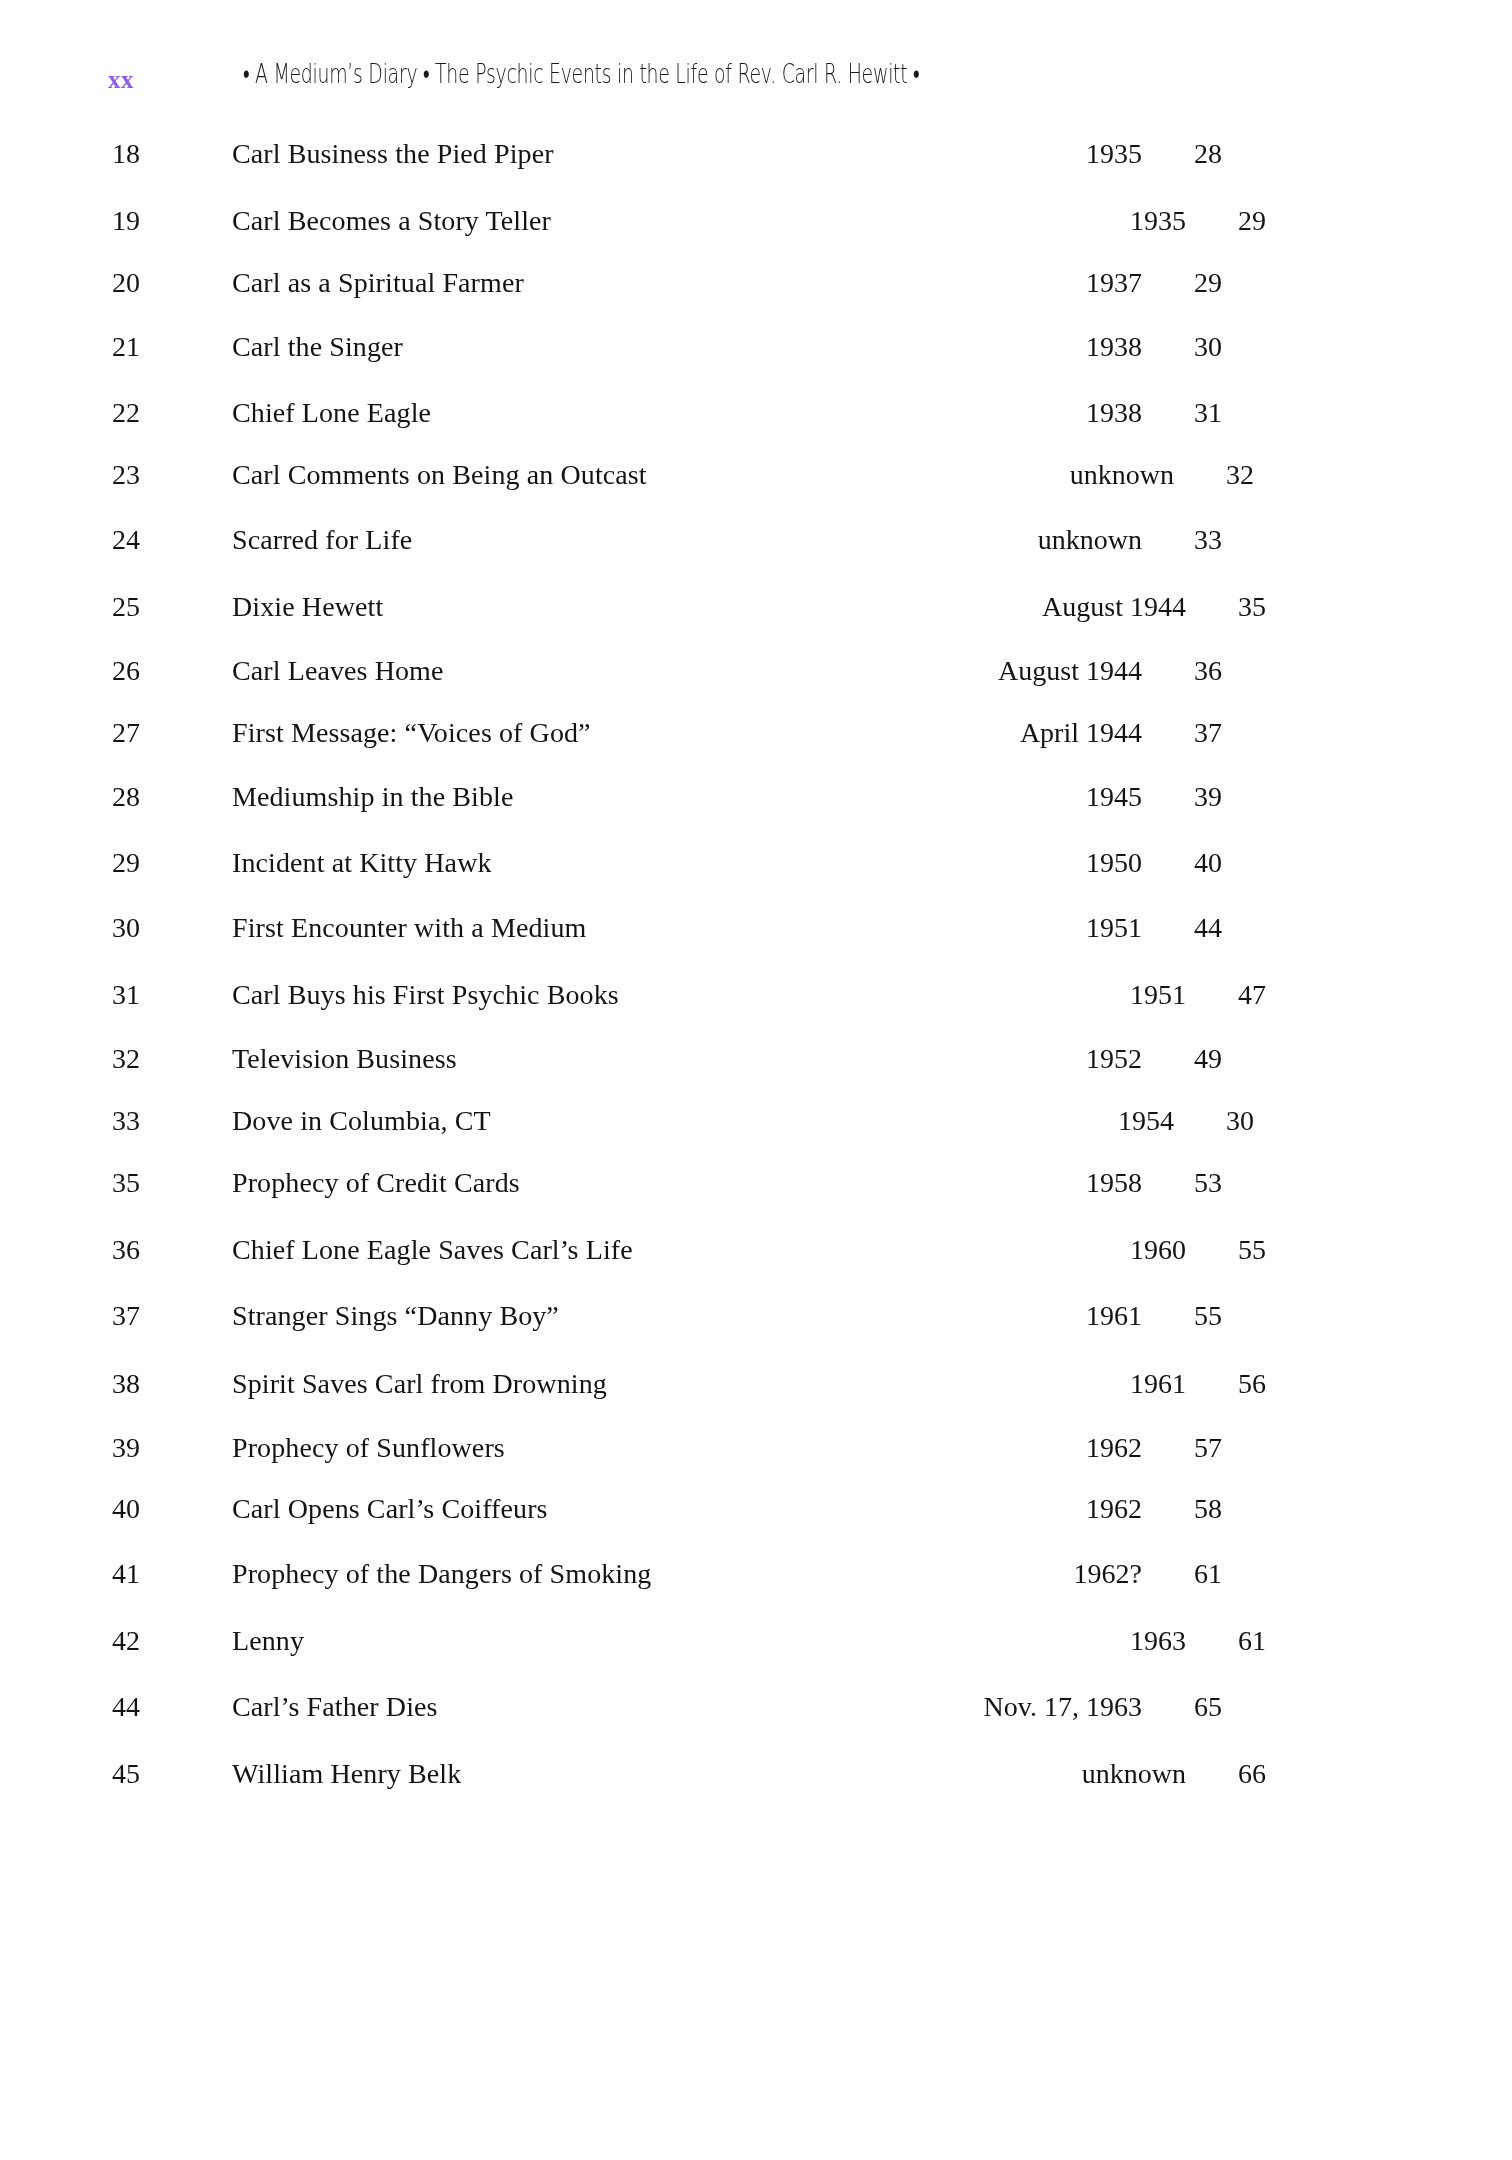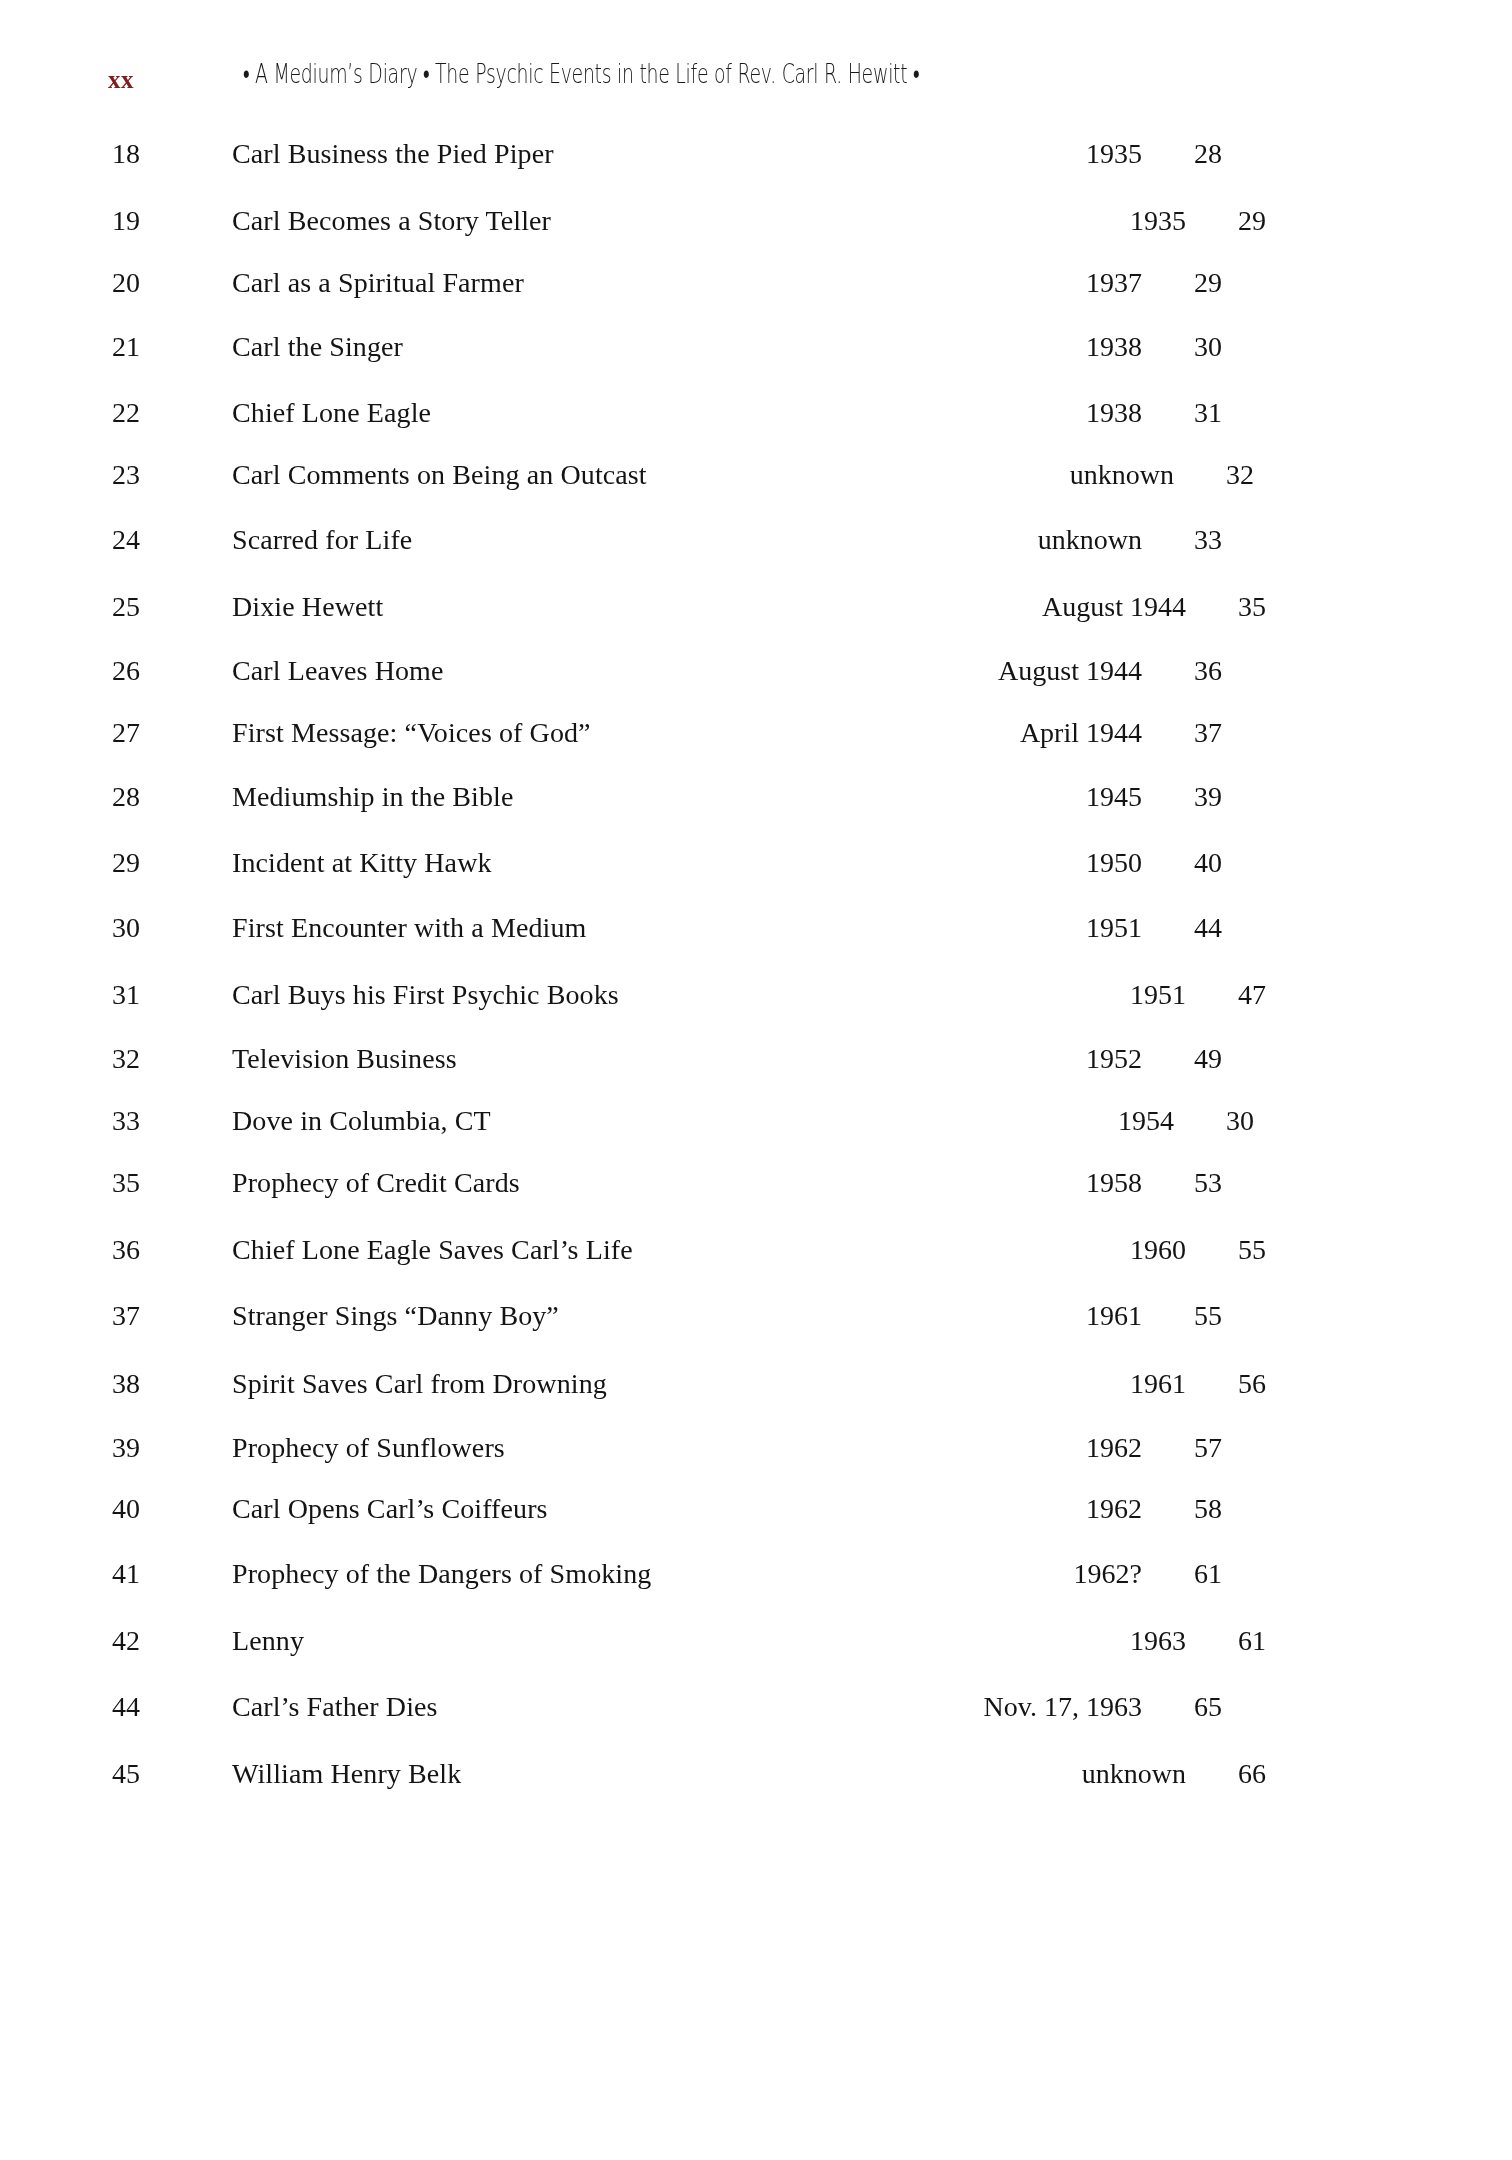--- a/index.html
+++ b/index.html
@@ -31,21 +31,21 @@
     height: 46px;
   }
   .folio {
     position: absolute;
     left: 108px;
     top: 8px;
     font-family: "Liberation Serif", "DejaVu Serif", serif;
     font-weight: bold;
     font-size: 25px;
     letter-spacing: 0.5px;
-    color: #7f1d1d;
+    color: #8b5cf6;
   }
   .head-title {
     position: absolute;
     left: 243px;
     top: 0px;
     font-family: "DejaVu Sans", "Liberation Sans", sans-serif;
     font-size: 27px;
     font-weight: 300;
     letter-spacing: -0.4px;
     color: #1a1a1a;

